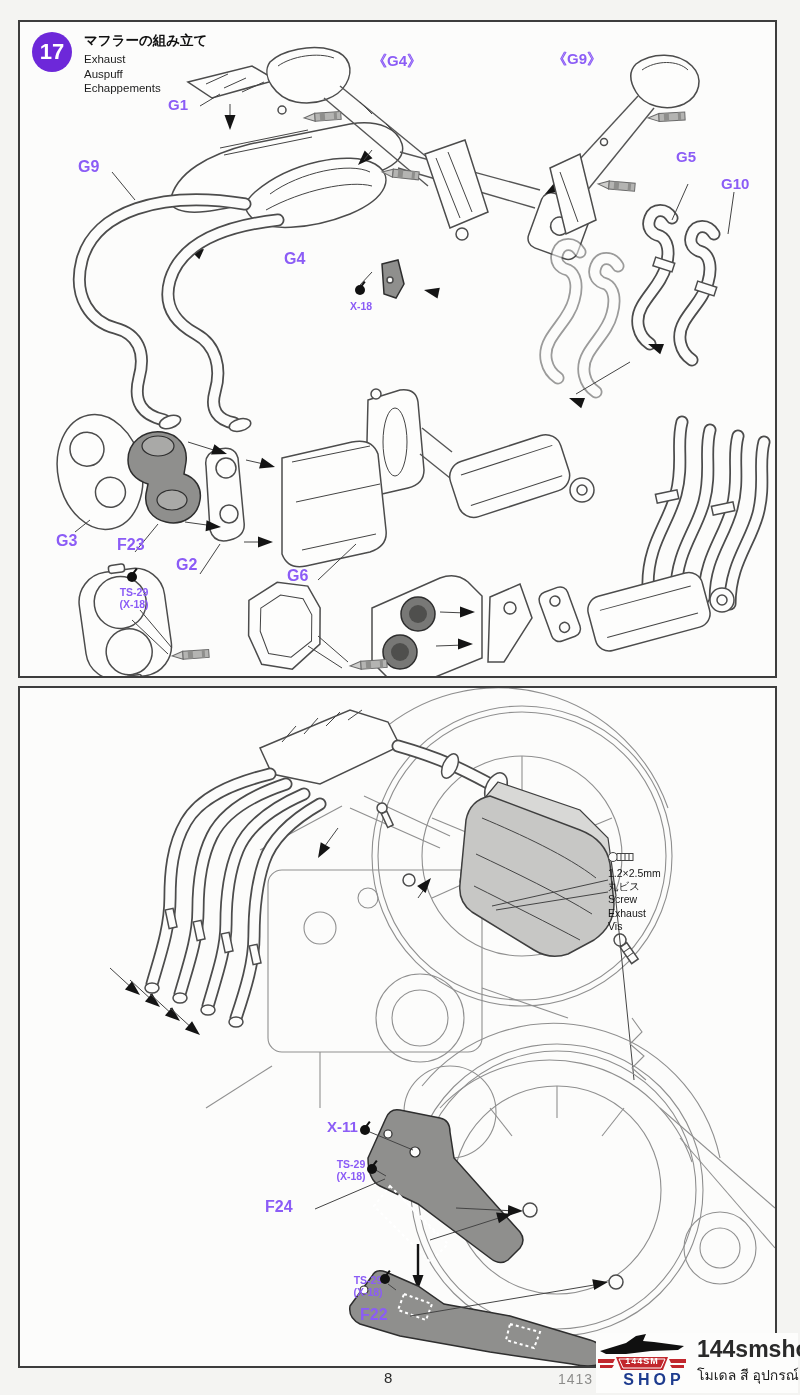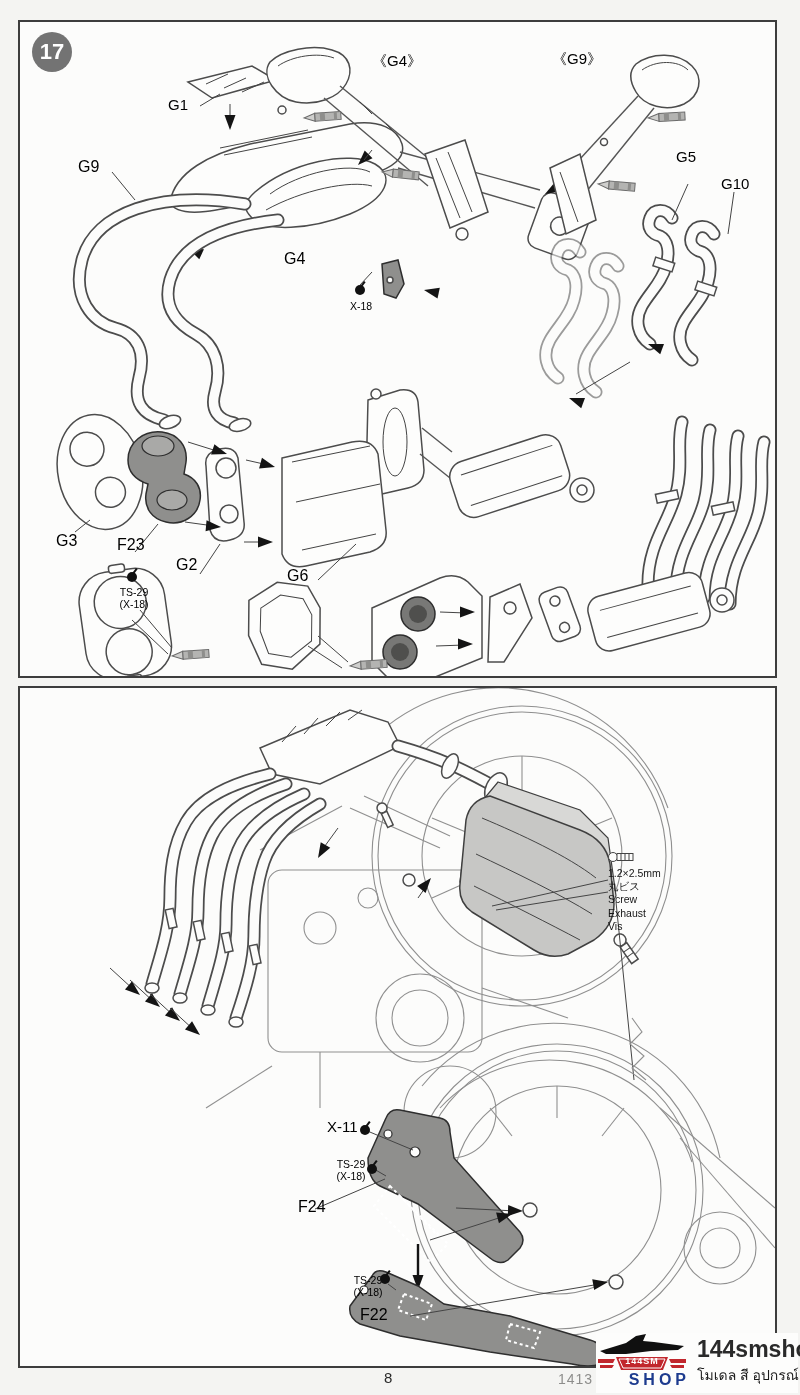--- a/index.html
+++ b/index.html
@@ -4,25 +4,25 @@
 <style>
   html,body{margin:0;padding:0;background:#e8e8e6;}
   .page{position:relative;width:800px;height:1395px;background:#f4f4f2;
         font-family:"Liberation Sans",sans-serif;overflow:hidden;}
   .panel{position:absolute;left:18px;width:759px;background:#fcfcfb;
          border:2px solid #3d3d3d;box-sizing:border-box;}
   #p17{top:20px;height:658px}
   #p18{top:686px;height:682px}
   svg.art{position:absolute;left:0;top:0;width:100%;height:100%;z-index:1}
   .step-head{position:absolute;left:12px;top:10px;display:flex;gap:12px;z-index:3}
-  .step-circle{width:40px;height:40px;border-radius:50%;background:#737373;color:#fff;
+  .step-circle{width:40px;height:40px;border-radius:50%;background:#6d28d9;color:#fff;
                font-weight:bold;font-size:22px;display:flex;align-items:center;justify-content:center}
   .t-ja{font-size:13.5px;font-weight:bold;color:#111;margin-bottom:2px}
   .t{font-size:11.5px;color:#1c1c1c;line-height:1.28}
-  .lbl{position:absolute;font-weight:normal;color:#000000;z-index:3;white-space:nowrap}
+  .lbl{position:absolute;font-weight:bold;color:#8b5cf6;z-index:3;white-space:nowrap}
   .lg{font-size:16px}.md{font-size:15px}
   .sm{font-size:10.5px;line-height:1.15;text-align:center}
   .pdot{position:absolute;width:10px;height:10px;background:#101010;border-radius:50%;z-index:3}
   .pdot::after{content:"";position:absolute;left:7px;top:-4px;width:2px;height:6px;
                background:#101010;transform:rotate(38deg)}
   .callout{position:absolute;z-index:3;font-size:10.5px;line-height:1.25;color:#161616}
   .tubo{fill:none;stroke:#4c4c4c;stroke-width:13;stroke-linecap:round;stroke-linejoin:round}
   .tubi{fill:none;stroke:#fcfcfb;stroke-width:9.5;stroke-linecap:round;stroke-linejoin:round}
   .ln{fill:none;stroke:#555;stroke-width:1.4}
   .wfill{fill:#fdfdfc;stroke:#4c4c4c;stroke-width:1.5}
@@ -31,21 +31,21 @@
   .thin{stroke:#444;stroke-width:1;fill:none}
   .deco{fill:none;stroke:#fff;stroke-width:2;stroke-dasharray:3,3}
   .footer-num{position:absolute;left:384px;top:1369px;font-size:15px;color:#2a2a2a;z-index:4}
   .footer-code{position:absolute;left:558px;top:1371px;font-size:14px;color:#8d8d8b;
                letter-spacing:1px;z-index:4}
   .logo{position:absolute;left:596px;top:1333px;width:202px;height:60px;background:#fdfdfc;
         z-index:5;display:flex;gap:9px}
   .emblem{position:relative;width:92px;height:60px}
   .emblem .banner-txt{position:absolute;left:0;top:23px;width:92px;text-align:center;
         color:#fff;font-weight:bold;font-size:9px;letter-spacing:1px;z-index:2}
-  .emblem .shop-txt{position:absolute;left:2px;top:38px;width:92px;text-align:right;
+  .emblem .shop-txt{position:absolute;left:12px;top:38px;width:92px;text-align:center;
         color:#1d3b8e;font-weight:bold;font-size:16px;letter-spacing:4px}
   .logo-right{padding-top:4px}
   .logo-name{font-size:23px;font-weight:bold;color:#2a2a2a;line-height:1.05}
   .logo-thai{font-size:14px;color:#1b1b1b;margin-top:3px}
 </style>
 </head>
 <body>
 
 <div class="page">
 
@@ -261,20 +261,26 @@
           <polygon class="thin" points="243,584 264,573 286,579 293,596 290,622 268,636 246,630 240,607"></polygon>
         </g>
         <line class="thin" x1="298" y1="614" x2="328" y2="640"></line>
         <line class="thin" x1="288" y1="624" x2="322" y2="646"></line>
         <use href="#pm" transform="translate(330,644) rotate(-4)"></use>
       </g>
     </svg>
 
     <div class="step-head">
       <div class="step-circle">17</div>
+      <div>
+        <div class="t-ja">マフラーの組み立て</div>
+        <div class="t">Exhaust</div>
+        <div class="t">Auspuff</div>
+        <div class="t">Echappements</div>
+      </div>
     </div>
 
     <div class="lbl md" style="left:148px;top:74px">G1</div>
     <div class="lbl lg" style="left:58px;top:136px">G9</div>
     <div class="lbl md" style="left:352px;top:30px">《G4》</div>
     <div class="lbl md" style="left:532px;top:28px">《G9》</div>
     <div class="lbl md" style="left:656px;top:126px">G5</div>
     <div class="lbl md" style="left:701px;top:153px">G10</div>
     <div class="lbl lg" style="left:264px;top:228px">G4</div>
     <div class="pdot" style="left:335px;top:263px"></div>
@@ -458,21 +464,21 @@
       <div>Vis</div>
     </div>
 
     <div class="lbl md" style="left:307px;top:430px">X-11</div>
     <div class="pdot" style="left:340px;top:437px"></div>
     <div class="lbl sm" style="left:305px;top:470px;width:52px">
       <div>TS-29</div>
       <div>(X-18)</div>
     </div>
     <div class="pdot" style="left:347px;top:476px"></div>
-    <div class="lbl lg" style="left:278px;top:510px">F24</div>
+    <div class="lbl lg" style="left:245px;top:510px">F24</div>
     <div class="lbl sm" style="left:322px;top:586px;width:52px">
       <div>TS-29</div>
       <div>(X-18)</div>
     </div>
     <div class="pdot" style="left:360px;top:586px"></div>
     <div class="lbl lg" style="left:340px;top:618px">F22</div>
   </section>
 
   <div class="footer-num">8</div>
   <div class="footer-code">1413</div>

